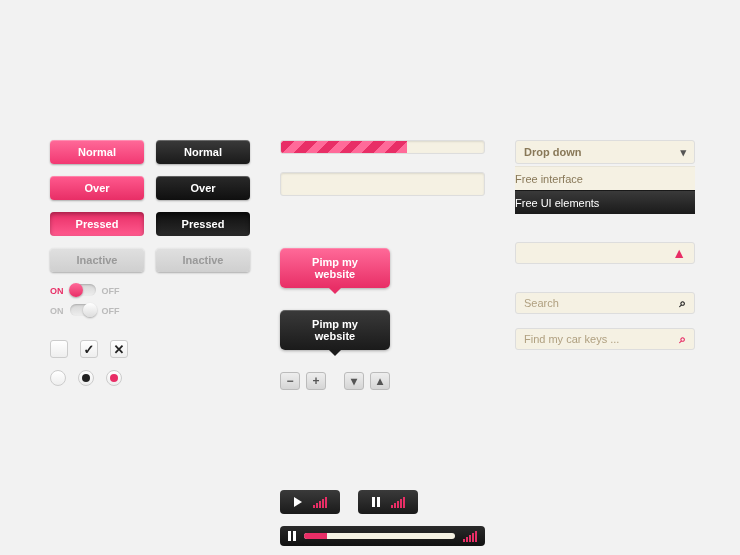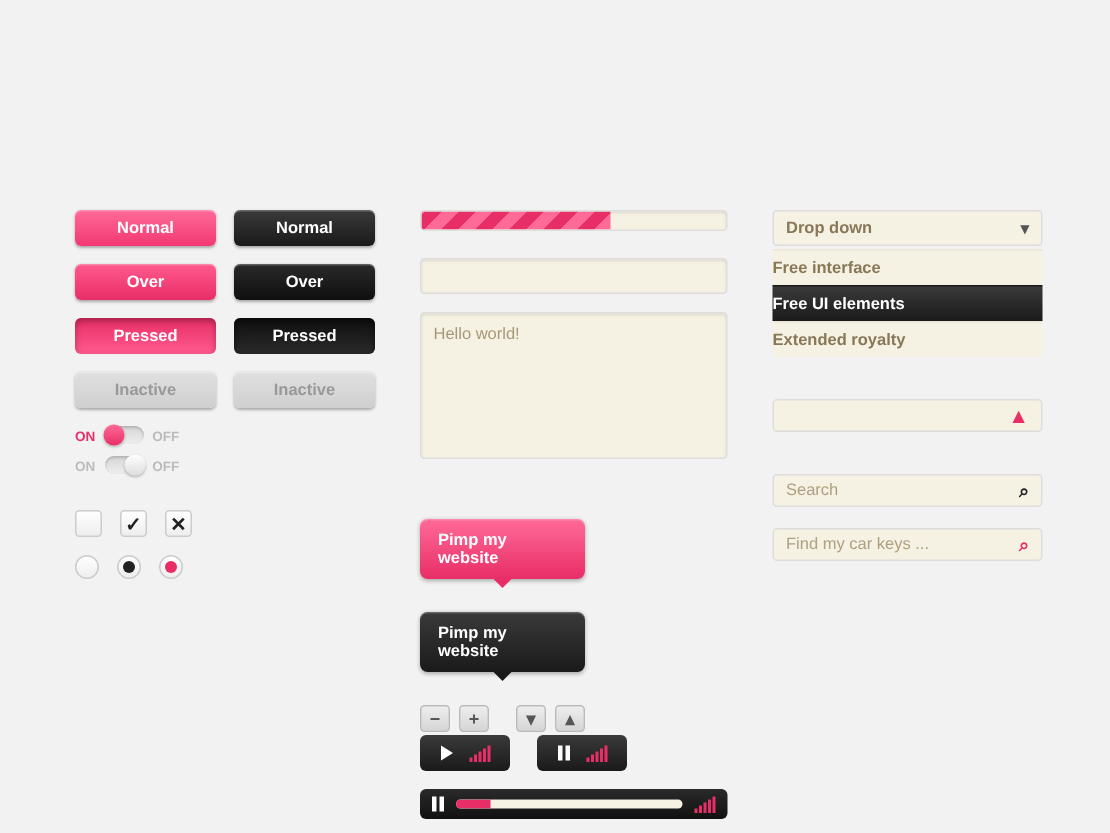--- a/index.html
+++ b/index.html
@@ -68,21 +68,21 @@
   .radio-dot { width: 8px; height: 8px; border-radius: 50%; }
   .radio-dot.black { background: #222; }
   .radio-dot.pink { background: #e82e66; }
 
   
   .tooltip {
     position: relative;
     padding: 8px 12px;
     border-radius: 5px;
     font-size: 11px; font-weight: bold;
-    text-align: left;
+    text-align: center;
     box-shadow: inset 0 1px 0 rgba(255,255,255,0.2), 0 1px 3px rgba(0,0,0,0.3);
   }
   .tooltip-pink { background: linear-gradient(#ff6a99, #e82e66); color: #fff; margin-top: 8px; }
   .tooltip-pink::after {
     content: ''; position: absolute; bottom: -6px; left: 50%; margin-left: -6px;
     border: 6px solid transparent; border-top-color: #e82e66; border-bottom: none;
   }
   .tooltip-dark { background: linear-gradient(#3a3a3a, #1a1a1a); color: #fff; margin-top: 22px; }
   .tooltip-dark::after {
     content: ''; position: absolute; bottom: -6px; left: 50%; margin-left: -6px;
@@ -164,21 +164,21 @@
     display: flex; align-items: center; justify-content: space-between;
     color: #887858; font-size: 11px; margin-bottom: 2px;
     font-weight: bold;
   }
   .chev { font-size: 11px; color: #555; }
   .menu-item {
     width: 180px; height: 24px;
     background: #f5f1e3;
     padding: 0 0;
     display: flex; align-items: center;
-    color: #887858; font-size: 11px; font-weight: bold;
+    color: #887858; font-size: 11px; font-weight: normal;
     border-top: 1px solid rgba(0,0,0,0.05);
   }
   .menu-item.selected { background: linear-gradient(#3a3a3a, #1a1a1a); color: #fff; }
   .menu-item:first-of-type { border-top: none; }
 
   .alert-box {
     margin-top: 28px;
     width: 180px; height: 22px;
     background: #f5f1e3; border: 1px solid #ddd; border-radius: 3px;
     display: flex; align-items: center; justify-content: flex-end; padding: 0 8px;
@@ -251,21 +251,20 @@
           <div class="radio-dot pink"></div>
         </div>
     </div>
   </div>
 
   <div>
     <div class="progress-bar">
       <div class="progress-fill"></div>
     </div>
     <div class="text-input"></div>
-    <div class="textarea">Hello world!</div>
 
     <div style="display:flex;">
       <div class="col2-tooltips">
         <div class="tooltip tooltip-pink">Pimp my website</div>
         <div class="tooltip tooltip-dark">Pimp my website</div>
         <div class="small-controls">
           <div class="pair">
             <div class="sq-btn">−</div>
             <div class="sq-btn">+</div>
           </div>
@@ -278,21 +277,20 @@
     </div>
   </div>
 
   <div>
     <div class="dropdown">
       <span>Drop down</span>
       <span class="chev">▾</span>
     </div>
     <div class="menu-item">Free interface</div>
     <div class="menu-item selected">Free UI elements</div>
-    <div class="menu-item">Extended royalty</div>
 
     <div class="alert-box">
       <span class="warn">▲</span>
     </div>
 
     <div class="search-box">
       <span>Search</span>
       <span class="mag dark">⌕</span>
     </div>
     <div class="search-box two">

